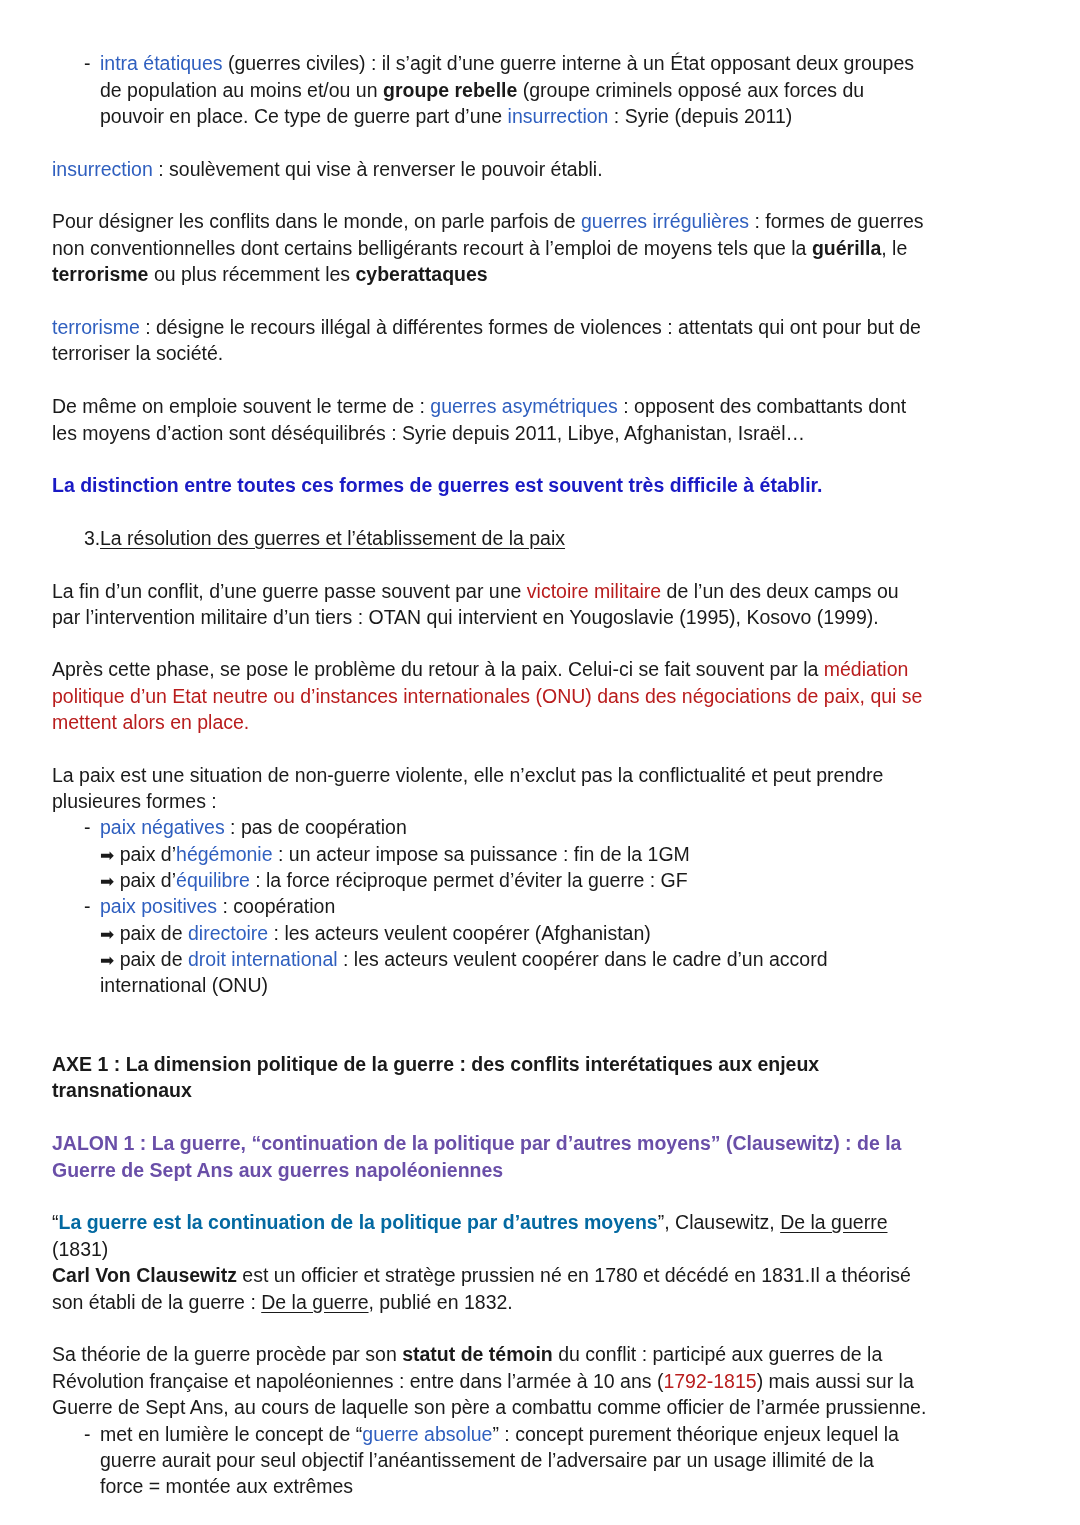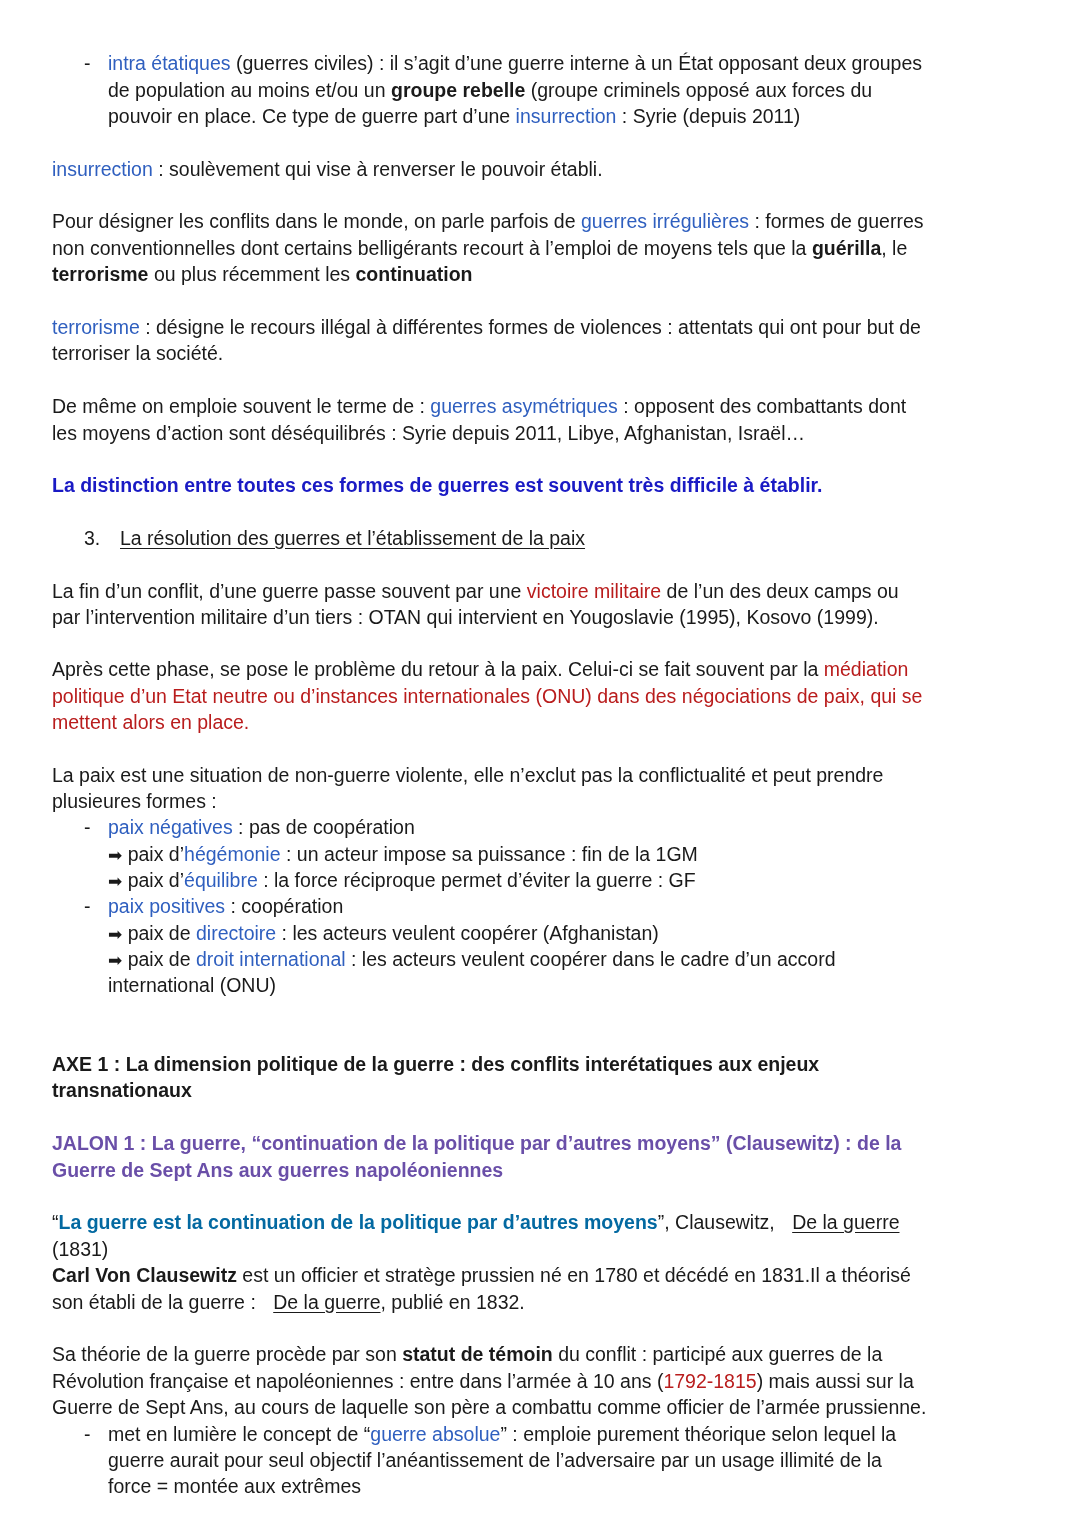--- a/index.html
+++ b/index.html
@@ -3,25 +3,25 @@
 <meta charset="utf-8">
 <style>
   html, body { margin: 0; padding: 0; background: #ffffff; }
   body {
     width: 1080px; height: 1525px; overflow: hidden; position: relative;
     font-family: "Liberation Sans", sans-serif;
     font-size: 19.5px; color: #1a1a1a;
   }
   .page { position: absolute; left: 0; top: 0; width: 1080px; }
   .line { position: absolute; left: 52px; white-space: nowrap; line-height: 26px; }
-  .ind  { left: 108px; text-align: right; }
+  .ind  { left: 100px; text-align: right; }
   .dash { position: absolute; left: 84px; line-height: 26px; }
   .num  { position: absolute; left: 84px; line-height: 26px; }
   .b { font-weight: bold; }
-  .u { text-decoration: underline; text-underline-offset: 3px; margin-left: 12px; }
+  .u { text-decoration: underline; text-underline-offset: 3px; }
   .blue { color: #2f5fbf; }
   .lblue { color: #b91c1c; }
   .key { color: #1a1ac4; font-weight: bold; }
   .purple { color: #6a4fa8; font-weight: bold; }
   .quote { color: #0369a1; font-weight: bold; }
   .arrow { font-size: 17px; }
 </style>
 </head>
 <body>
 
@@ -42,21 +42,21 @@
     <span class="blue">insurrection</span><span> : soulèvement qui vise à renverser le pouvoir établi.</span>
   </div>
 
   <div class="line" style="top:208px">
     <span>Pour désigner les conflits dans le monde, on parle parfois de </span><span class="blue">guerres irrégulières</span><span> : formes de guerres</span>
   </div>
   <div class="line" style="top:235px">
     <span>non conventionnelles dont certains belligérants recourt à l’emploi de moyens tels que la </span><span class="b">guérilla</span><span>, le</span>
   </div>
   <div class="line" style="top:261px">
-    <span class="b">terrorisme</span><span> ou plus récemment les </span><span class="b">continuation</span>
+    <span class="b">terrorisme</span><span> ou plus récemment les </span><span class="b">cyberattaques</span>
   </div>
 
   <div class="line" style="top:314px">
     <span class="blue">terrorisme</span><span> : désigne le recours illégal à différentes formes de violences : attentats qui ont pour but de</span>
   </div>
   <div class="line" style="top:340px">terroriser la société.</div>
 
   <div class="line" style="top:393px">
     <span>De même on emploie souvent le terme de : </span><span class="blue">guerres asymétriques</span><span> : opposent des combattants dont</span>
   </div>
@@ -125,18 +125,18 @@
   <div class="line" style="top:1341px">
     <span>Sa théorie de la guerre procède par son </span><span class="b">statut de témoin</span><span> du conflit : participé aux guerres de la</span>
   </div>
   <div class="line" style="top:1368px">
     <span>Révolution française et napoléoniennes : entre dans l’armée à 10 ans (</span><span class="lblue">1792-1815</span><span>) mais aussi sur la</span>
   </div>
   <div class="line" style="top:1394px">Guerre de Sept Ans, au cours de laquelle son père a combattu comme officier de l’armée prussienne.</div>
 
   <span class="dash" style="top:1421px">-</span>
   <div class="line ind" style="top:1421px">
-    <span>met en lumière le concept de “</span><span class="blue">guerre absolue</span><span>” : emploie purement théorique selon lequel la</span>
+    <span>met en lumière le concept de “</span><span class="blue">guerre absolue</span><span>” : concept purement théorique enjeux lequel la</span>
   </div>
   <div class="line ind" style="top:1447px">guerre aurait pour seul objectif l’anéantissement de l’adversaire par un usage illimité de la</div>
   <div class="line ind" style="top:1473px">force = montée aux extrêmes</div>
 
 </div>
 
 </body></html>

